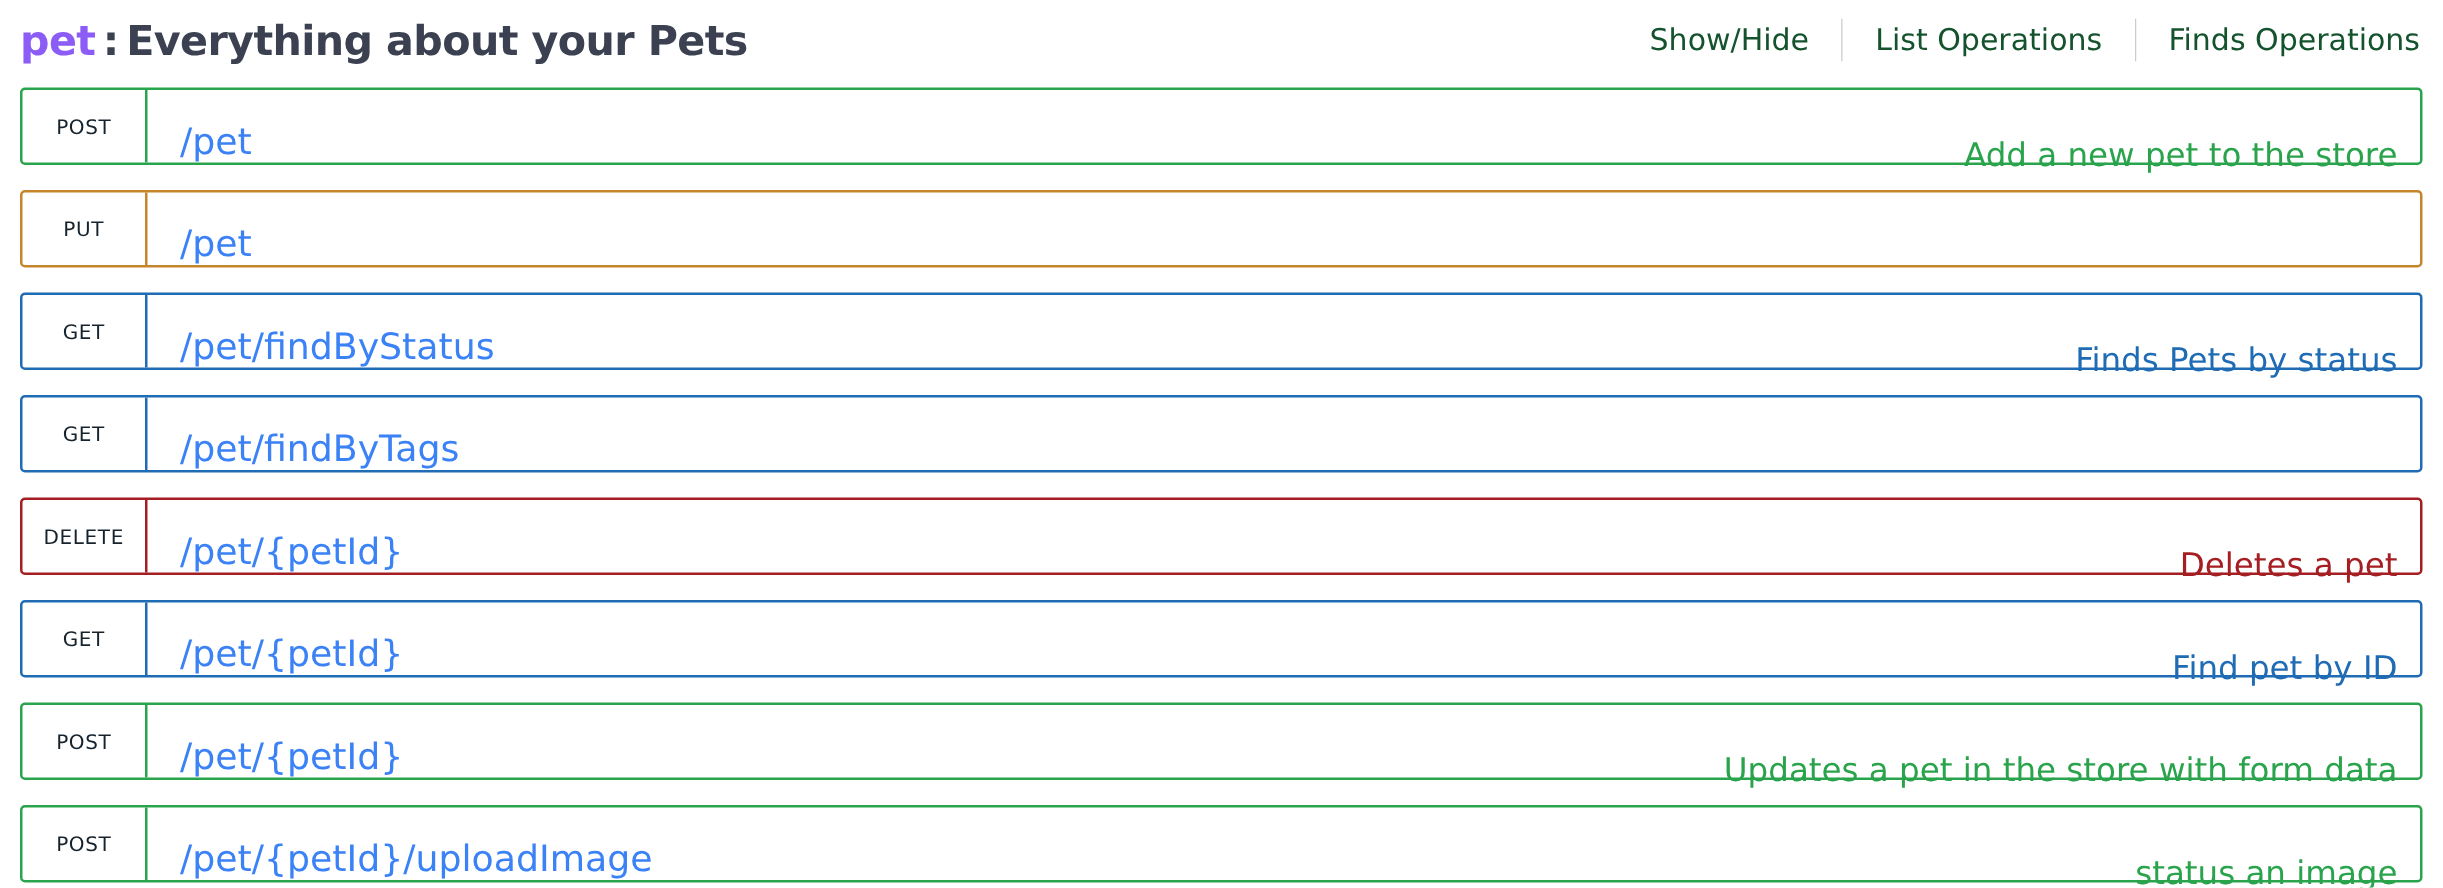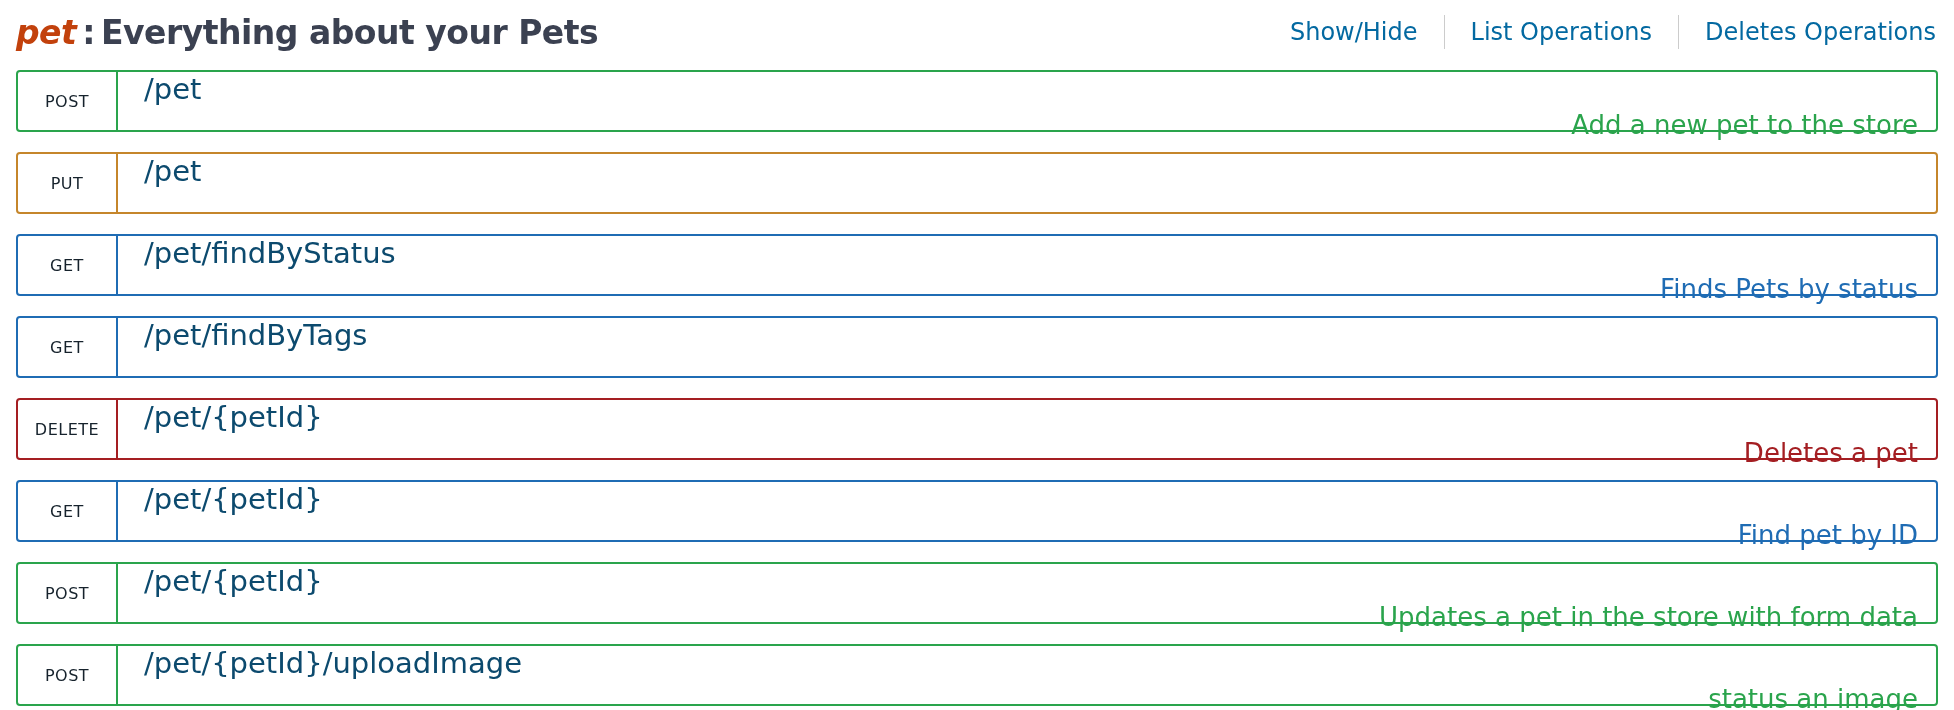--- a/index.html
+++ b/index.html
@@ -14,26 +14,26 @@
 
   
   .tag-header {
     display: flex;
     justify-content: space-between;
     align-items: center;
     height: 40px;
     margin-bottom: 18px;
   }
   .tag-title { font-size: 33px; font-weight: bold; color: #3b4151; letter-spacing: -0.5px; }
-  .tag-title .tag-name { color: #c2410c; font-style: italic; }
+  .tag-title .tag-name { color: #8b5cf6; }
   .tag-title .tag-sep { padding: 0 6px; }
   .header-links { display: flex; align-items: center; }
   .header-link {
     font-size: 24px;
-    color: #0369a1;
+    color: #14532d;
     text-decoration: none;
     cursor: pointer;
     padding: 0 26px;
     line-height: 38px;
   }
   .header-link:first-child { padding-left: 0; }
   .header-link:last-child { padding-right: 2px; }
   .link-divider { width: 1px; height: 34px; background: #cccccc; }
 
   
@@ -54,24 +54,24 @@
     align-items: center;
     justify-content: center;
     border-right: 2px solid var(--c, #999);
     font-size: 16px;
     color: #16222c;
     letter-spacing: 0.5px;
   }
   .path-cell {
     flex: 1 1 auto;
     display: flex;
-    align-items: flex-start;
+    align-items: flex-end;
     padding-left: 26px;
     font-size: 29px;
-    color: #0c4a6e;
+    color: #3b82f6;
     min-width: 0;
   }
   .path-cell a { color: inherit; text-decoration: none; }
   .summary-cell {
     display: flex;
     align-items: center;
     padding-right: 18px;
     font-size: 26px;
     color: var(--c, #999);
     white-space: nowrap;
@@ -86,21 +86,21 @@
 
   <div class="tag-header">
     <div class="tag-title">
       <span class="tag-name">pet</span><span class="tag-sep">:</span><span>Everything about your Pets</span>
     </div>
     <div class="header-links">
       <a class="header-link">Show/Hide</a>
       <span class="link-divider"></span>
       <a class="header-link">List Operations</a>
       <span class="link-divider"></span>
-      <a class="header-link">Deletes Operations</a>
+      <a class="header-link">Finds Operations</a>
     </div>
   </div>
 
   <div id="operations-list">
   <div class="op-row" style="--c: #2aa44c;">
     <div class="method-cell">
       <span>POST</span>
     </div>
     <div class="path-cell">
       <a>/pet</a>

